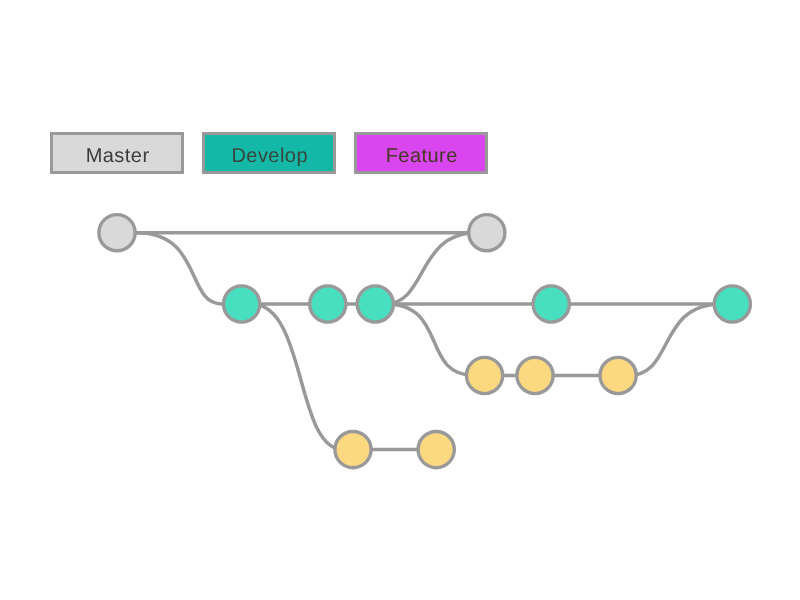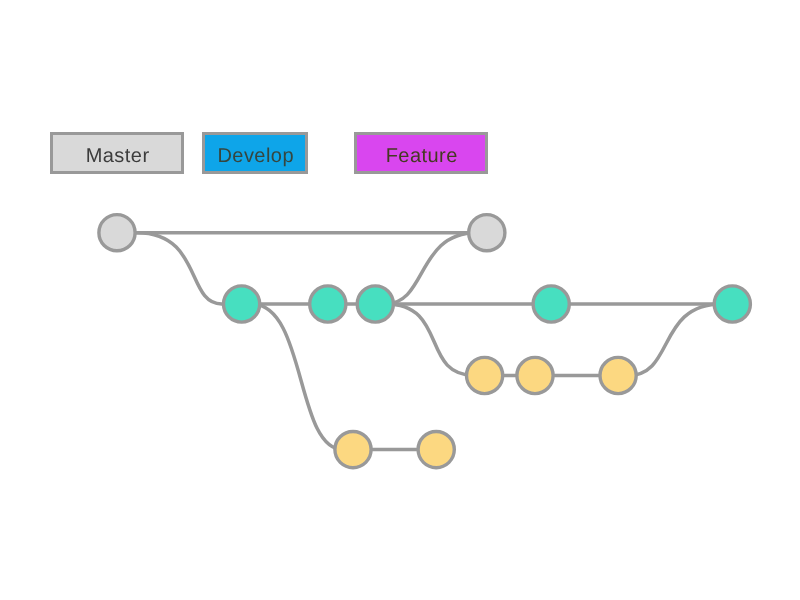--- a/index.html
+++ b/index.html
@@ -46,20 +46,20 @@
         <circle cx="535" cy="375.5" r="18.1" fill="#fcd881" stroke="#999999" stroke-width="3.4"></circle>
         <circle cx="618.1" cy="375.5" r="18.1" fill="#fcd881" stroke="#999999" stroke-width="3.4"></circle>
         <circle cx="353" cy="449.6" r="18.1" fill="#fcd881" stroke="#999999" stroke-width="3.4"></circle>
         <circle cx="436.2" cy="449.6" r="18.1" fill="#fcd881" stroke="#999999" stroke-width="3.4"></circle>
       </g>
   </svg>
   <div id="legend">
       <div class="legend-box" style="left: 50.1px; top: 131.9px; width: 134px; height: 42px; background: rgb(217, 217, 217); border: 3px solid rgb(153, 153, 153);">
         <span class="legend-label" style="color: rgb(60, 60, 60);">Master</span>
       </div>
-      <div class="legend-box" style="left: 202.2px; top: 131.9px; width: 106px; height: 42px; background: #0ea5e9; border: 3px solid rgb(153, 153, 153);">
+      <div class="legend-box" style="left: 202.2px; top: 131.9px; width: 134px; height: 42px; background: #14b8a6; border: 3px solid rgb(153, 153, 153);">
         <span class="legend-label" style="color: rgb(54, 70, 63);">Develop</span>
       </div>
       <div class="legend-box" style="left: 354.2px; top: 131.9px; width: 134px; height: 42px; background: #d946ef; border: 3px solid rgb(153, 153, 153);">
         <span class="legend-label" style="color: rgb(68, 58, 34);">Feature</span>
       </div>
     </div>
 </div>
 
 </body></html>

